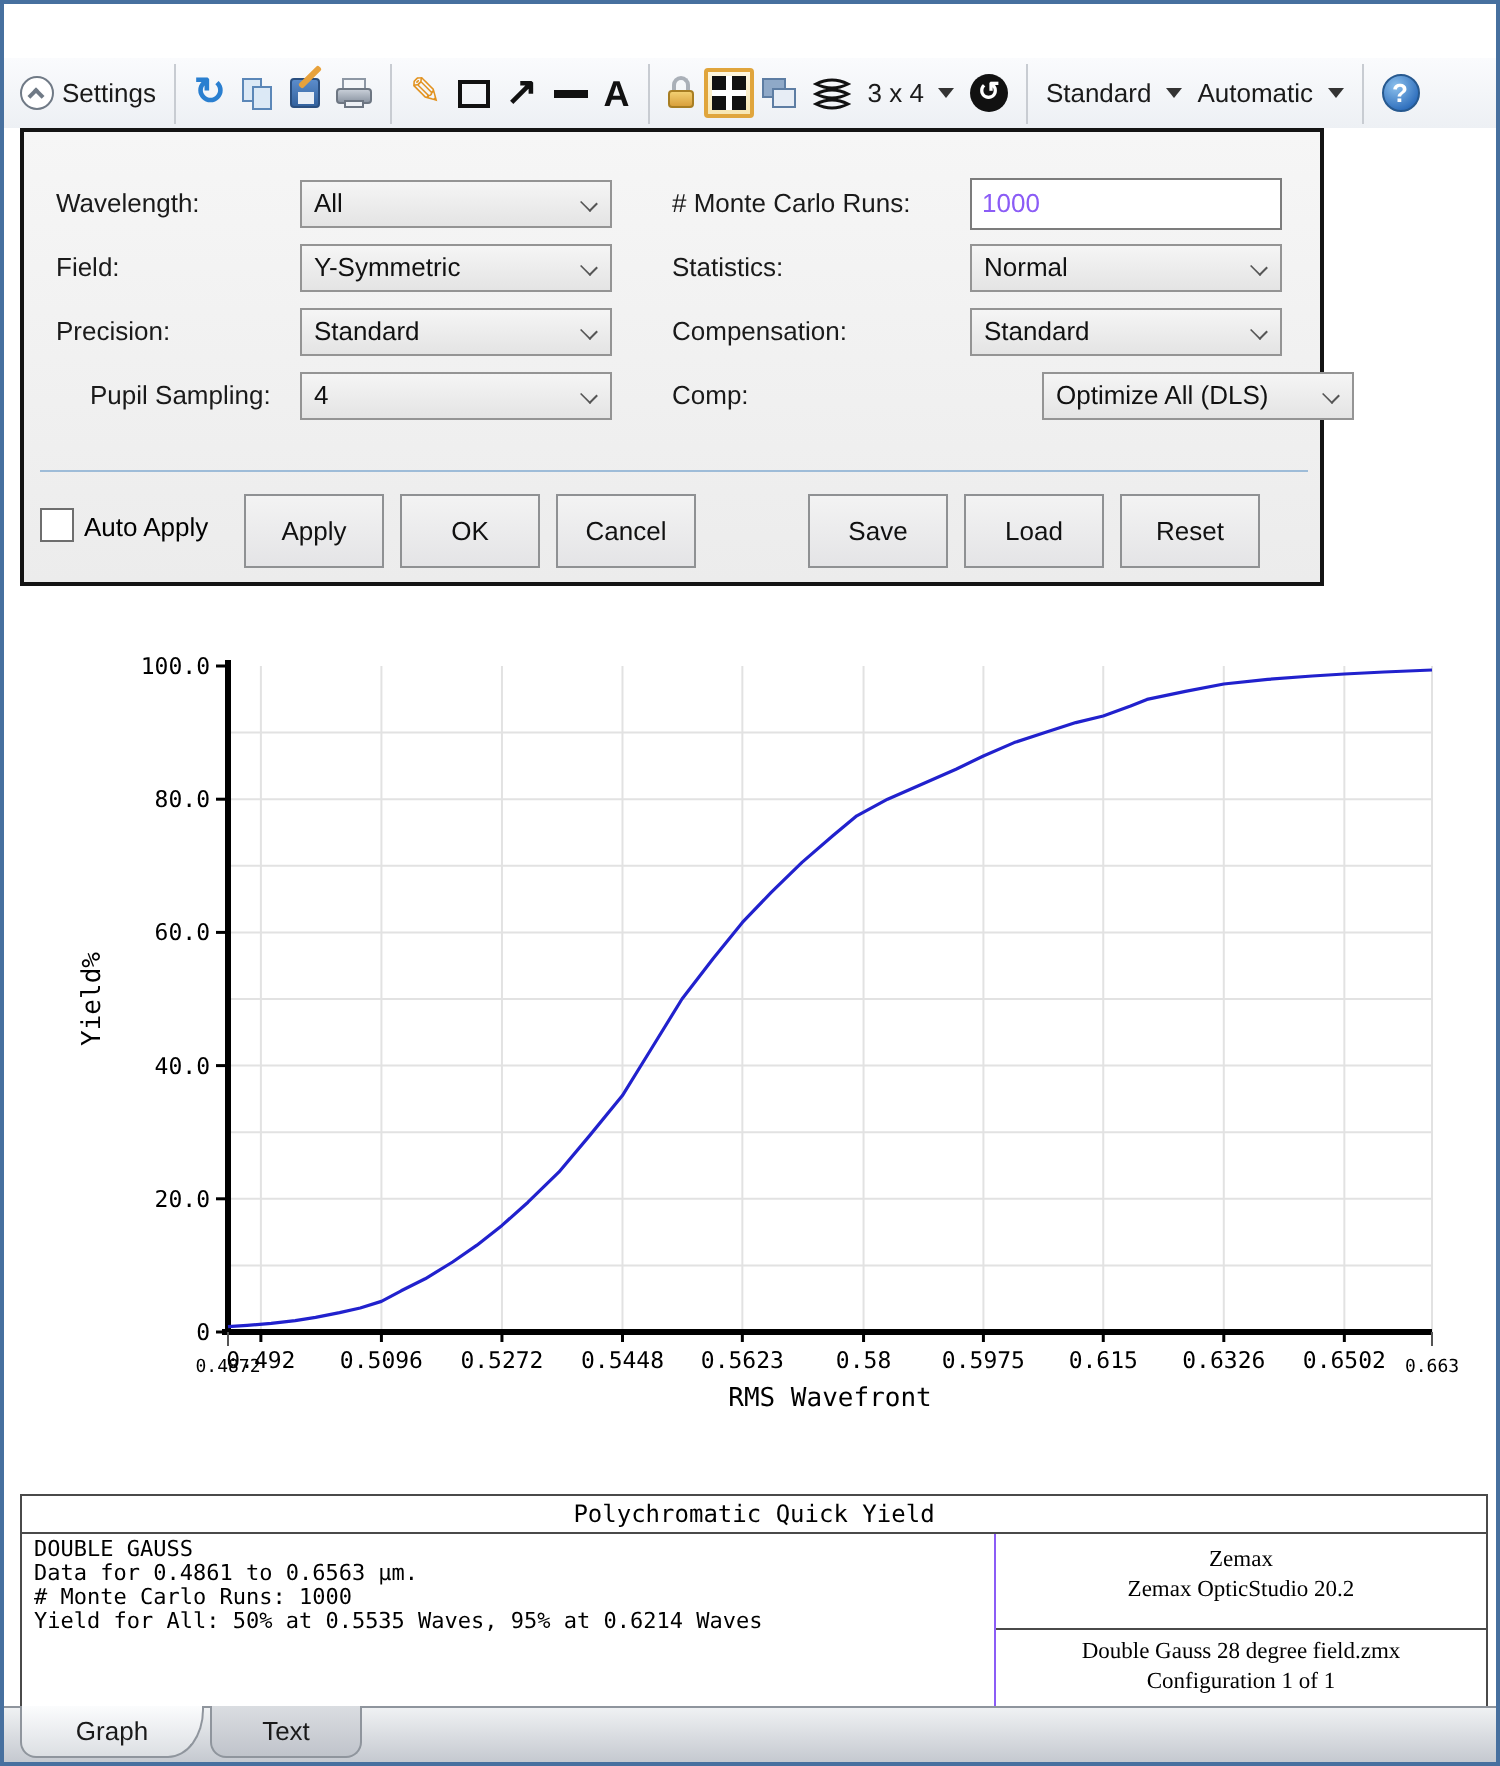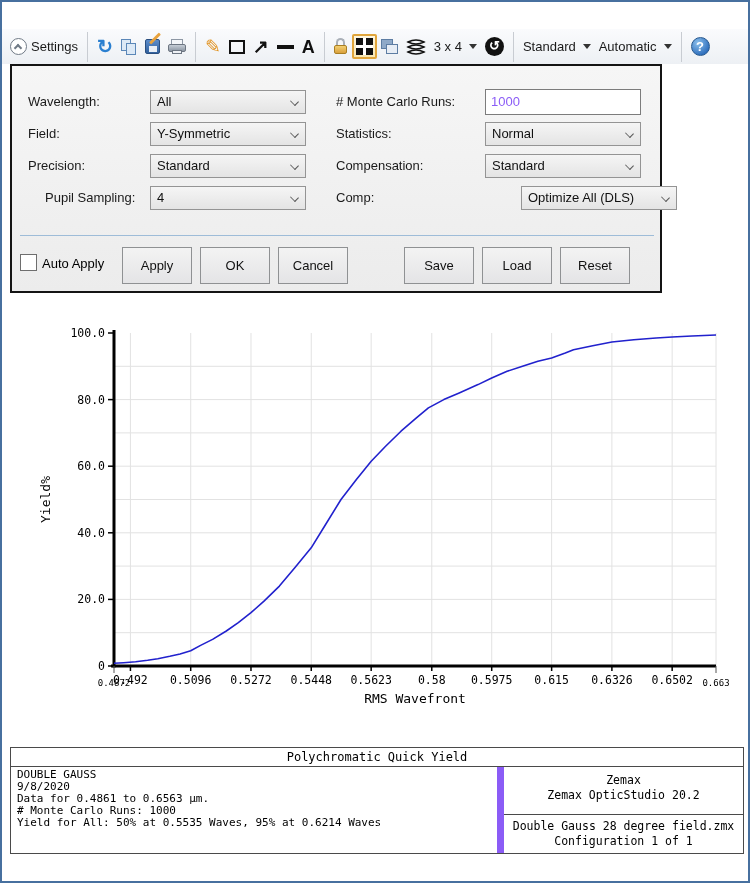--- a/index.html
+++ b/index.html
@@ -107,21 +107,21 @@
   .chart-host { position: absolute; left: 0; top: 295px; width: 750px; height: 414px; }
 
   
   .footer { position: absolute; left: 8px; top: 745px; width: 734px; height: 107px;
     border: 1px solid #4a4a4a; font-family: "DejaVu Sans Mono", monospace; color: #000; background: #fff; }
   .f-title { height: 19px; border-bottom: 1px solid #4a4a4a; text-align: center;
     font-size: 12px; line-height: 18px; }
   .f-body { display: flex; height: 86px; }
   .f-left { flex: 1; padding: 2px 6px; font-size: 11px; line-height: 11.9px; }
   .f-left div { white-space: pre; min-height: 11.9px; }
-  .f-right { width: 246px; border-left: 7px solid #8b5cf6; display: flex; flex-direction: column; }
+  .f-right { width: 246px; border-left: 1px solid #8b5cf6; display: flex; flex-direction: column; font-family: Liberation Serif, serif; }
   .f-rt { height: 48px; border-bottom: 1px solid #4a4a4a; text-align: center;
     font-size: 11.5px; padding-top: 6px; line-height: 15px; }
   .f-rb { flex: 1; text-align: center; font-size: 11.5px; padding-top: 4px; line-height: 15px; }
 
   
   .tabbar { position: absolute; left: 0; bottom: 0; width: 746px; height: 28px;
     border-top: 1px solid #8f959d; background: linear-gradient(#eff1f3, #c5c9d0); }
   .tab { position: absolute; top: -1px; height: 26px; font-size: 13px; color: #1a1a1a;
     text-align: center; line-height: 25px; border: 1px solid #8f959d; border-top: none; cursor: default; }
   .tab-active { left: 8px; width: 92px; background: linear-gradient(#fbfcfd, #dcdfe3);
@@ -337,33 +337,36 @@
         <polyline points="112.0,366.3 121.6,365.7 133.6,364.7 145.6,363.3 155.8,361.7 167.8,359.3 178.1,357.0 188.7,353.7 198.6,348.4 210.6,342.4 224.3,334.0 236.3,325.7 249.0,315.7 262.0,304.1 277.4,289.1 292.8,270.8 309.2,250.8 323.6,227.5 339.0,202.5 354.4,182.5 369.2,164.2 383.6,149.2 399.0,134.2 414.4,120.9 426.4,110.9 441.8,102.6 457.2,95.9 476.0,87.6 489.7,81.0 505.1,74.3 520.5,69.3 535.9,64.3 549.6,61.0 563.3,56.0 571.5,52.7 590.7,48.7 609.9,45.0 631.8,42.7 654.1,41.0 670.2,40.0 690.0,39.0 714.0,38.0" fill="none" stroke="#2121cd" stroke-width="1.6" stroke-linejoin="round"></polyline>
         <text x="413" y="406" text-anchor="middle" font-size="13" font-family="&quot;DejaVu Sans Mono&quot;, monospace" fill="#000">RMS Wavefront</text>
         <text x="0" y="0" transform="translate(48,202.5) rotate(-90)" text-anchor="middle" font-size="13" font-family="&quot;DejaVu Sans Mono&quot;, monospace" fill="#000">Yield%</text>
       </svg></div>
 
   <div class="footer">
     <div class="f-title">Polychromatic Quick Yield</div>
     <div class="f-body">
       <div class="f-left">
         <div>DOUBLE GAUSS</div>
-        <div>9/8/2020</div>
         <div>Data for 0.4861 to 0.6563 µm.</div>
         <div># Monte Carlo Runs: 1000</div>
         <div>Yield for All: 50% at 0.5535 Waves, 95% at 0.6214 Waves</div>
         <div>&nbsp;</div>
       </div>
       <div class="f-right">
         <div class="f-rt">
           <div>Zemax</div>
           <div>Zemax OpticStudio 20.2</div>
         </div>
         <div class="f-rb">
           <div>Double Gauss 28 degree field.zmx</div>
           <div>Configuration 1 of 1</div>
         </div>
       </div>
     </div>
   </div>
 
+  <div class="tabbar">
+    <div class="tab tab-active">Graph</div>
+    <div class="tab tab-idle">Text</div>
+  </div>
 
 </div>
 
 </body></html>

